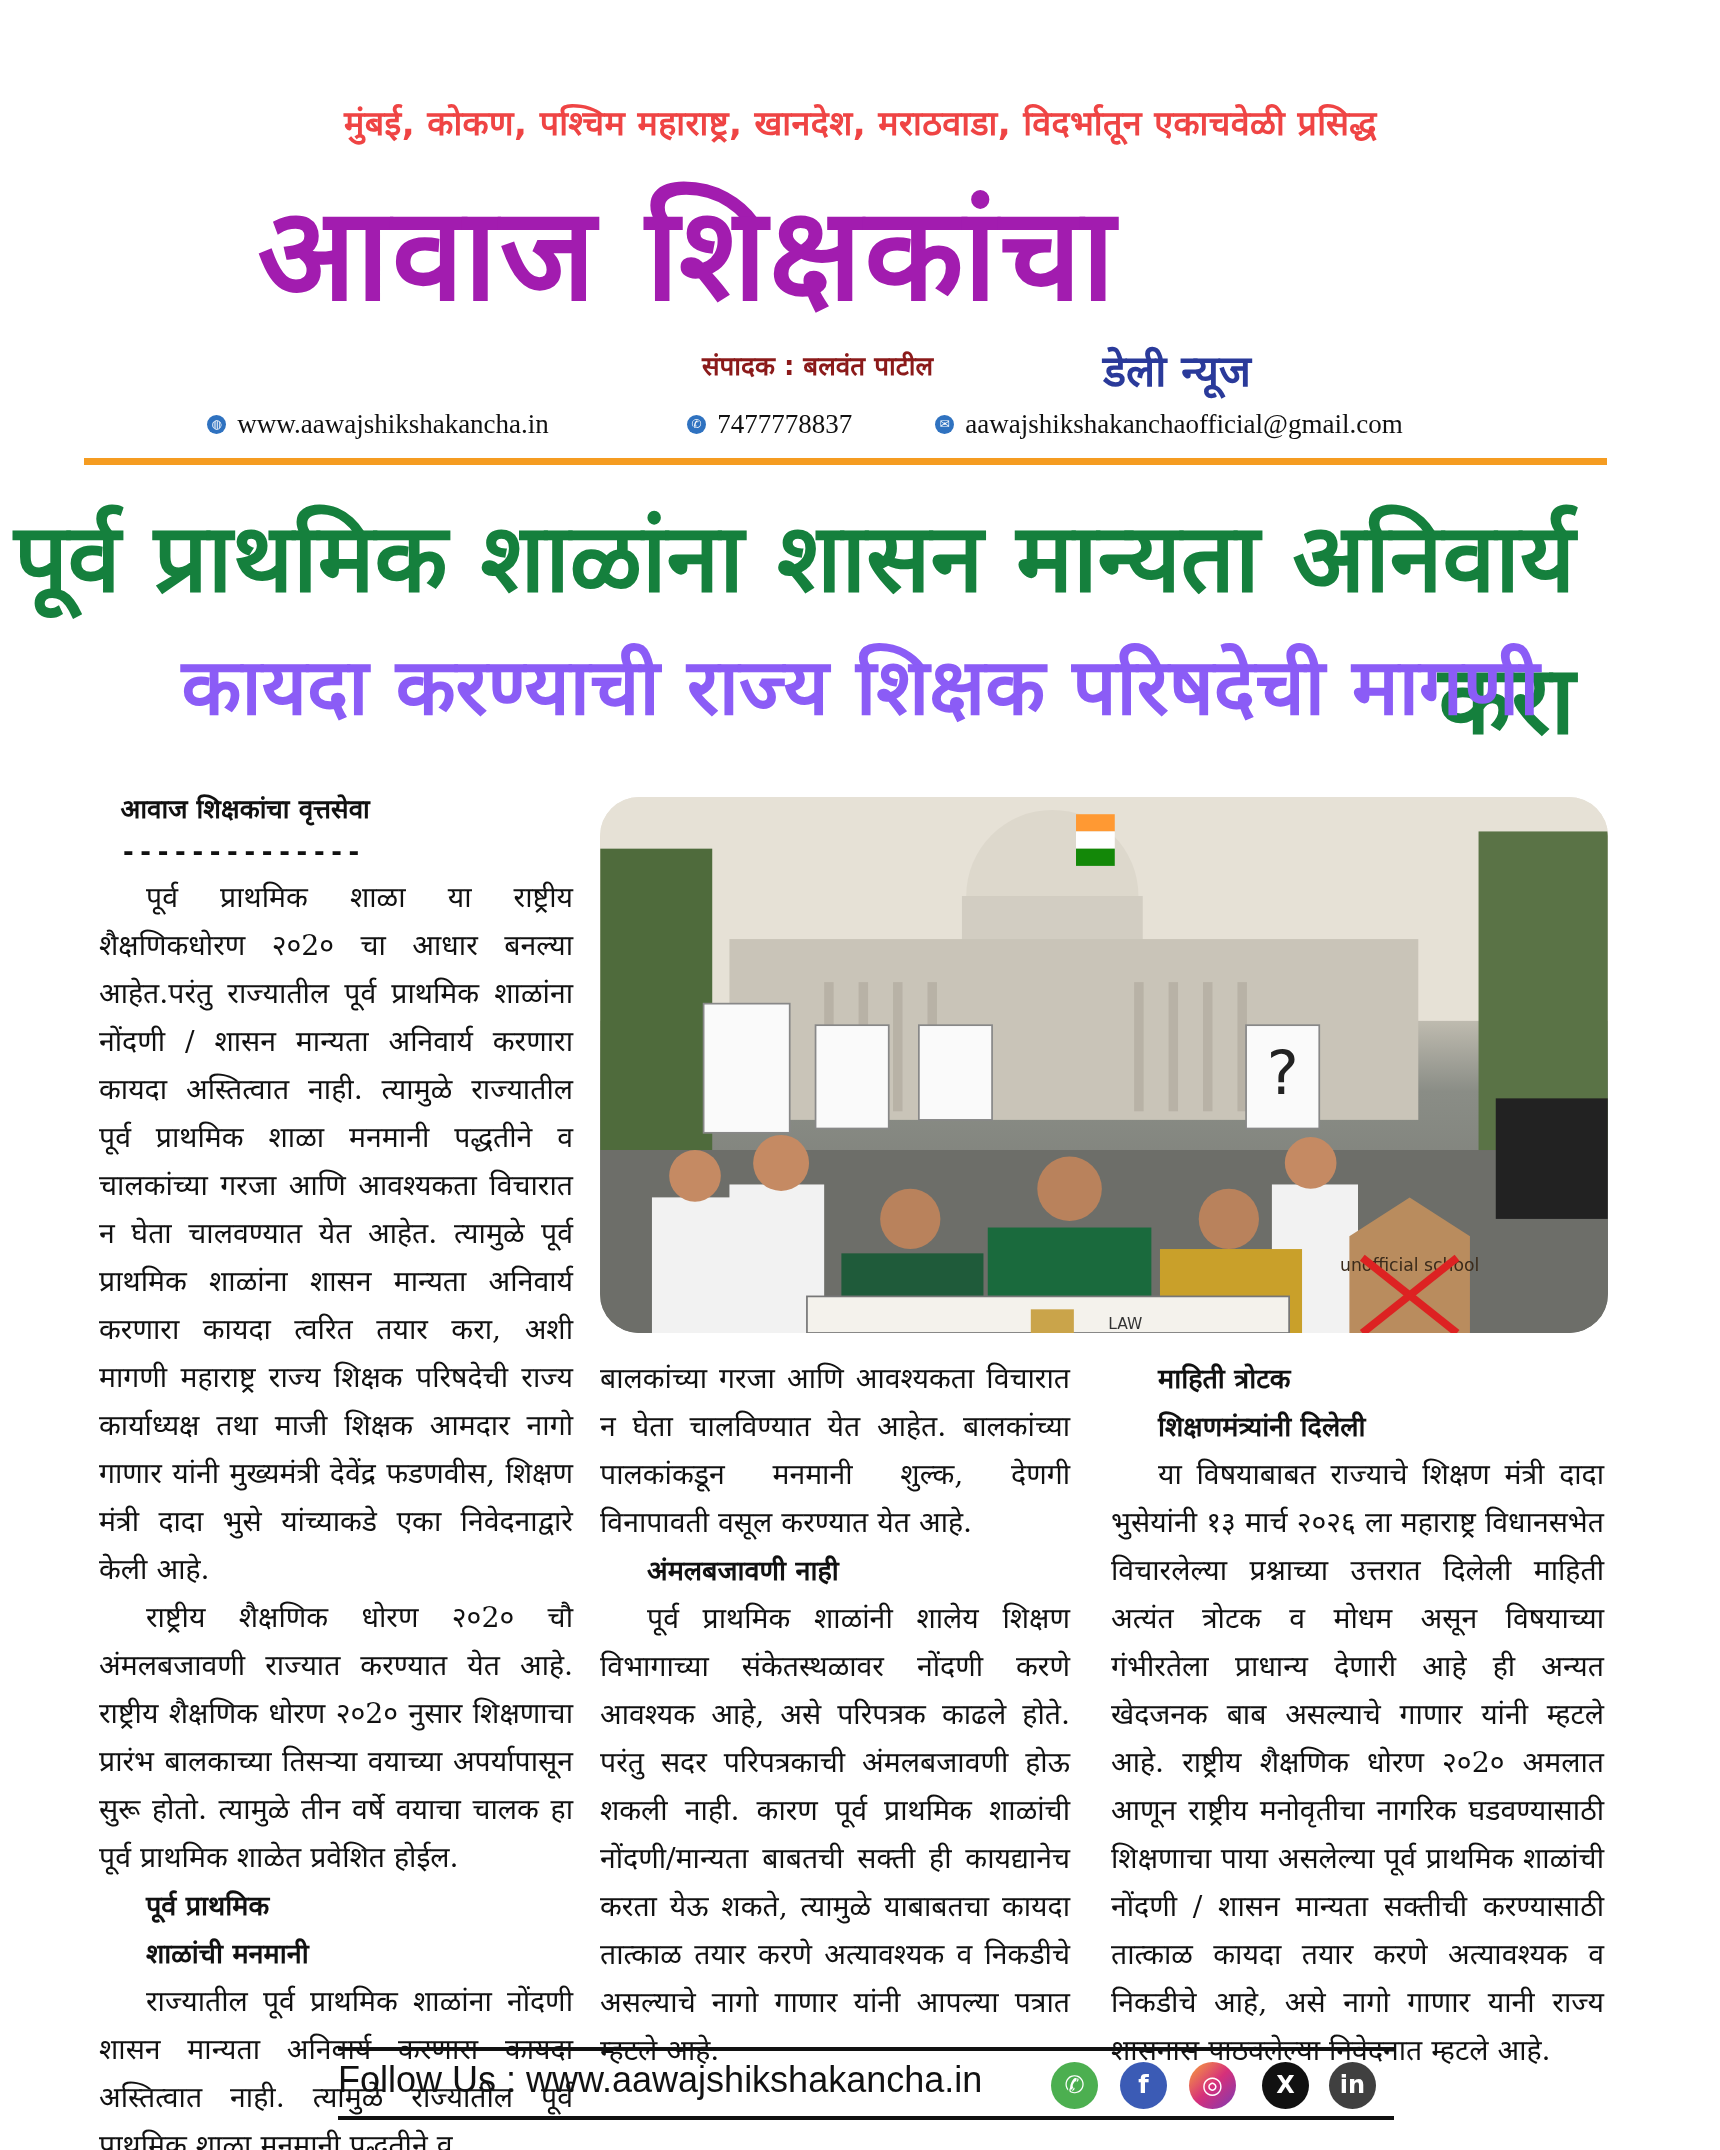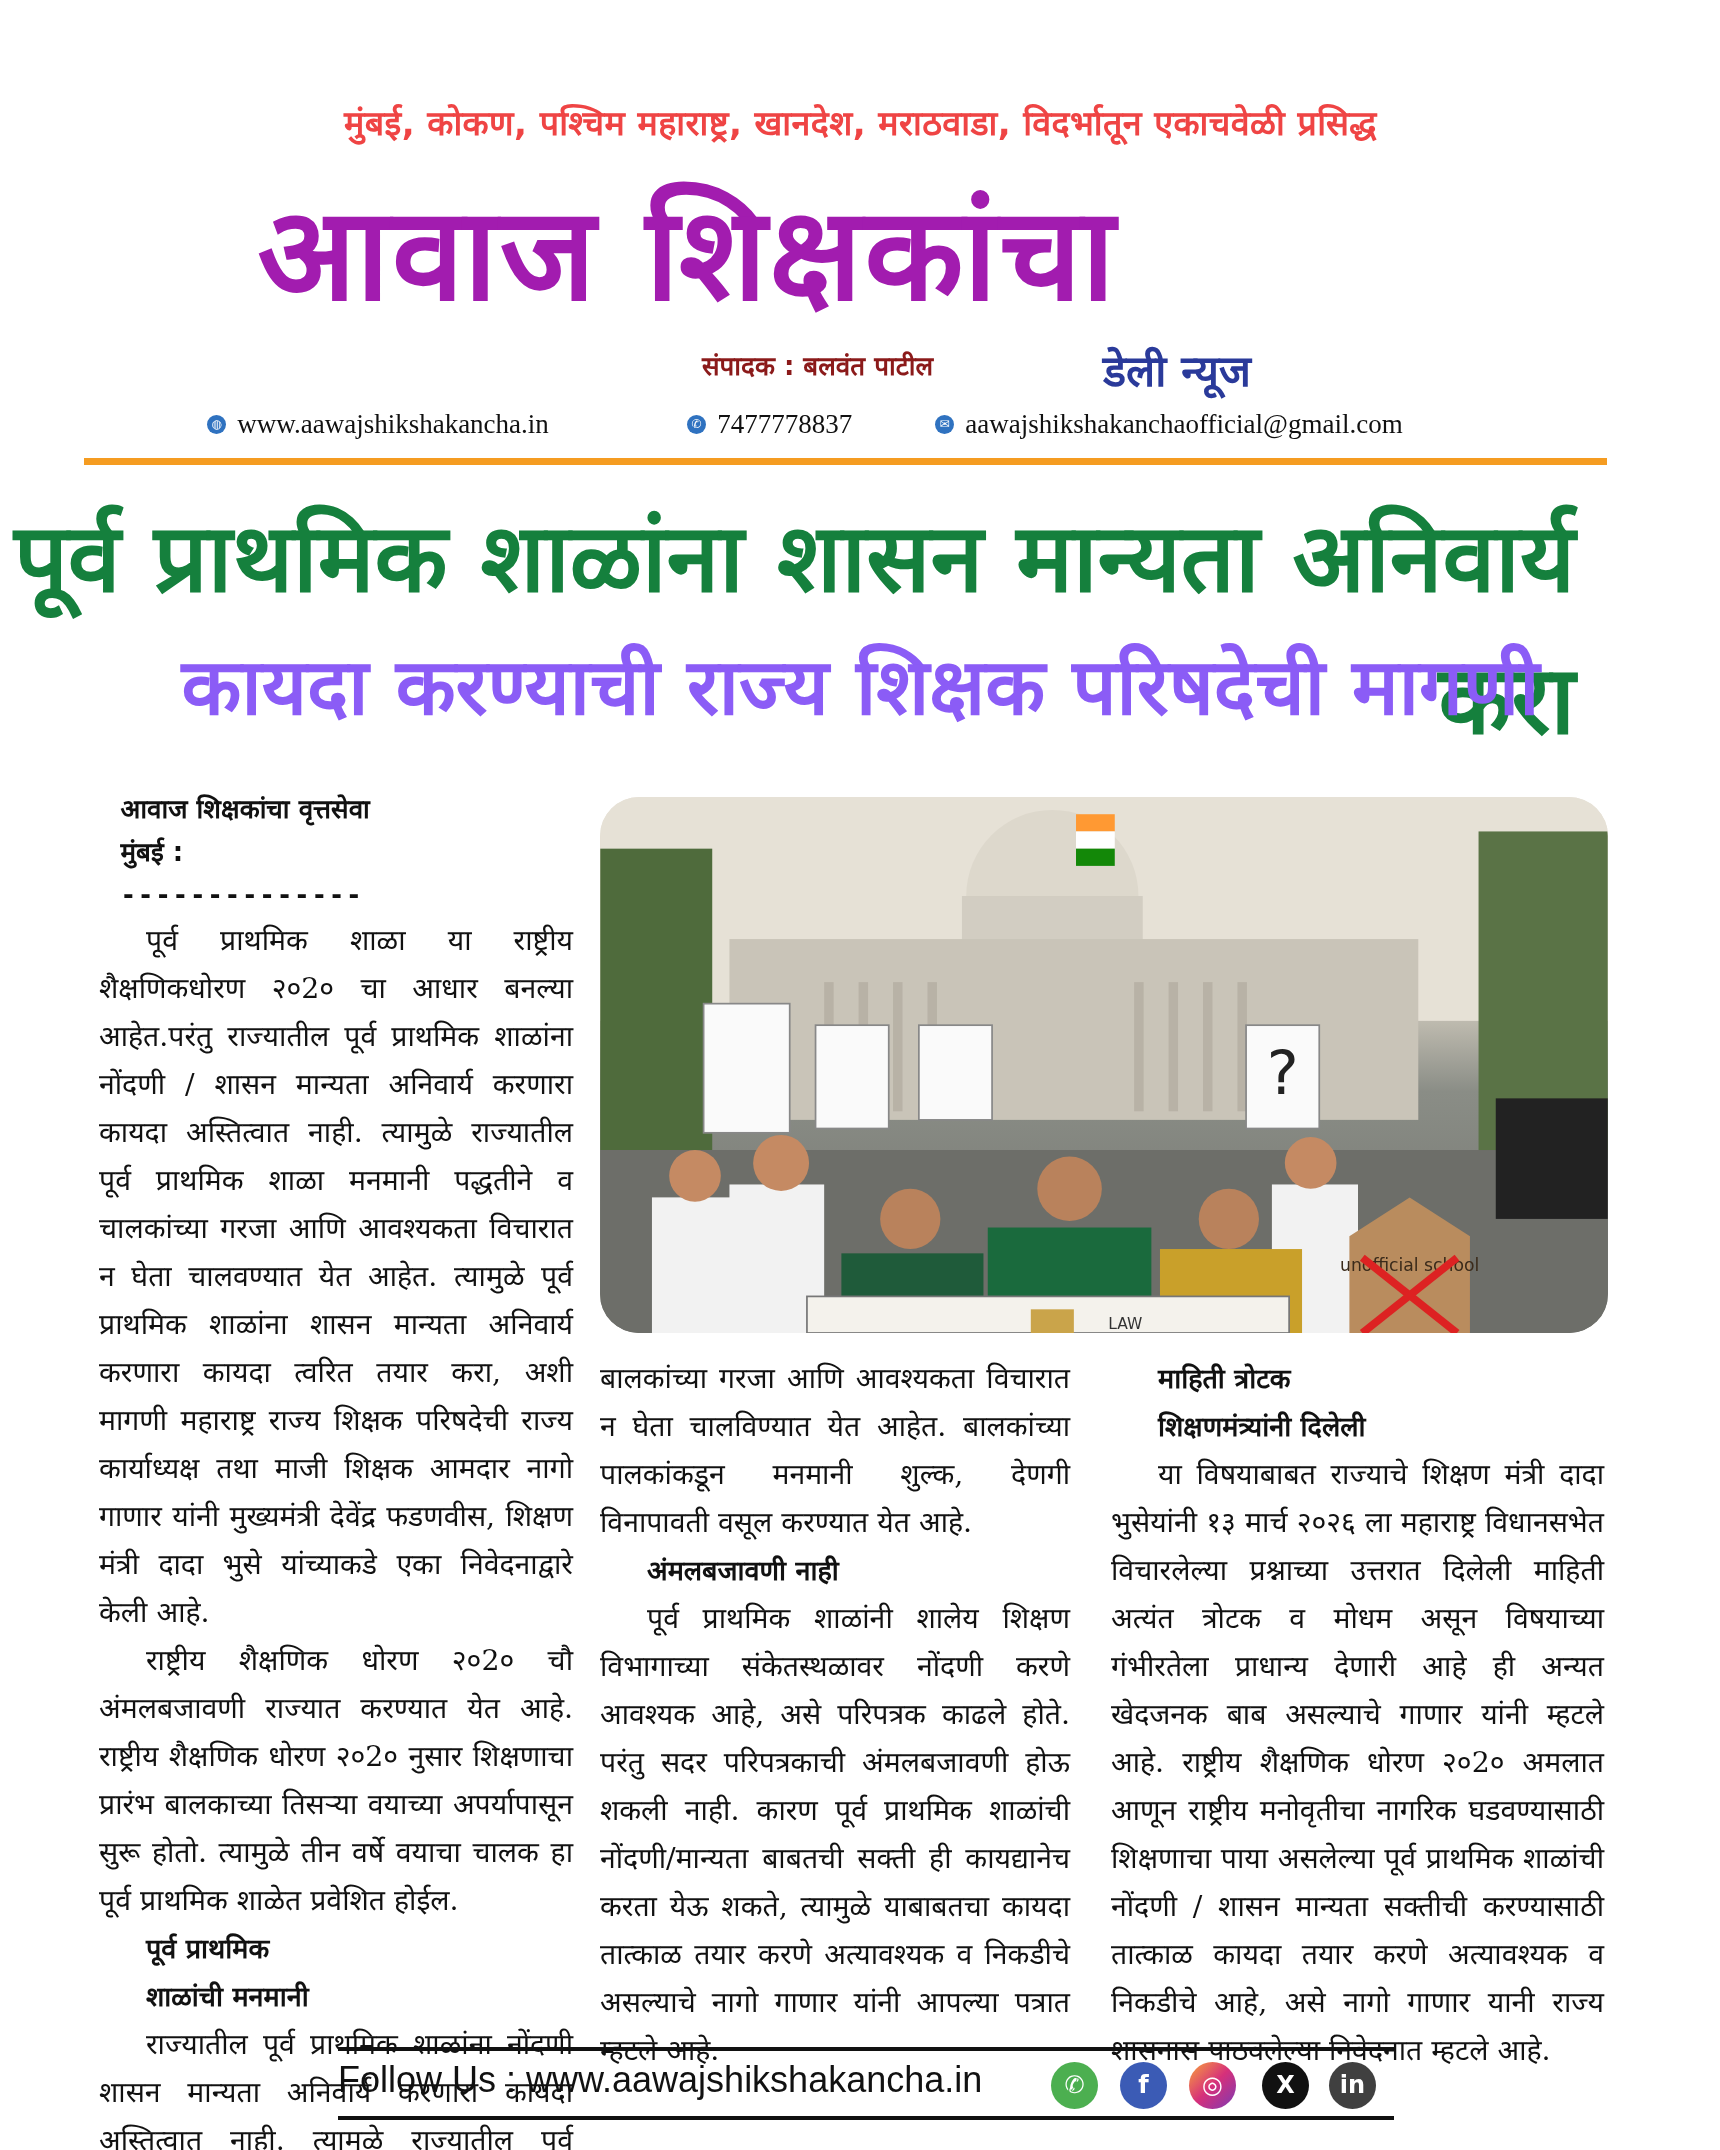--- a/index.html
+++ b/index.html
@@ -48,21 +48,20 @@
   <span>aawajshikshakanchaofficial@gmail.com</span>
 </div>
 
 <div class="abs orange-rule"></div>
 
 <div class="abs head1">पूर्व प्राथमिक शाळांना शासन मान्यता अनिवार्य करा</div>
 <div class="abs head2">कायदा करण्याची राज्य शिक्षक परिषदेची मागणी</div>
 
 <div class="abs col col1">
   <div class="byline">आवाज शिक्षकांचा वृत्तसेवा</div>
-  <div class="byline">मुंबई :</div>
   <div class="dashes">--------------</div>
   <p>पूर्व प्राथमिक शाळा या राष्ट्रीय शैक्षणिकधोरण २०2० चा आधार बनल्या आहेत.परंतु राज्यातील पूर्व प्राथमिक शाळांना नोंदणी / शासन मान्यता अनिवार्य करणारा कायदा अस्तित्वात नाही. त्यामुळे राज्यातील पूर्व प्राथमिक शाळा मनमानी पद्धतीने व चालकांच्या गरजा आणि आवश्यकता विचारात न घेता चालवण्यात येत आहेत. त्यामुळे पूर्व प्राथमिक शाळांना शासन मान्यता अनिवार्य करणारा कायदा त्वरित तयार करा, अशी मागणी महाराष्ट्र राज्य शिक्षक परिषदेची राज्य कार्याध्यक्ष तथा माजी शिक्षक आमदार नागो गाणार यांनी मुख्यमंत्री देवेंद्र फडणवीस, शिक्षण मंत्री दादा भुसे यांच्याकडे एका निवेदनाद्वारे केली आहे.</p>
   <p>राष्ट्रीय शैक्षणिक धोरण २०2० चौ अंमलबजावणी राज्यात करण्यात येत आहे. राष्ट्रीय शैक्षणिक धोरण २०2० नुसार शिक्षणाचा प्रारंभ बालकाच्या तिसऱ्या वयाच्या अपर्यापासून सुरू होतो. त्यामुळे तीन वर्षे वयाचा चालक हा पूर्व प्राथमिक शाळेत प्रवेशित होईल.</p>
   <div class="sub">पूर्व प्राथमिक</div>
   <div class="sub">शाळांची मनमानी</div>
   <p>राज्यातील पूर्व प्राथमिक शाळांना नोंदणी शासन मान्यता अनिवार्य करणारा कायदा अस्तित्वात नाही. त्यामुळे राज्यातील पूर्व प्राथमिक शाळा मनमानी पद्धतीने व</p>
 </div>
 
 <div class="abs photo">
   <svg width="1008" height="536" viewBox="0 0 2340 1245">

